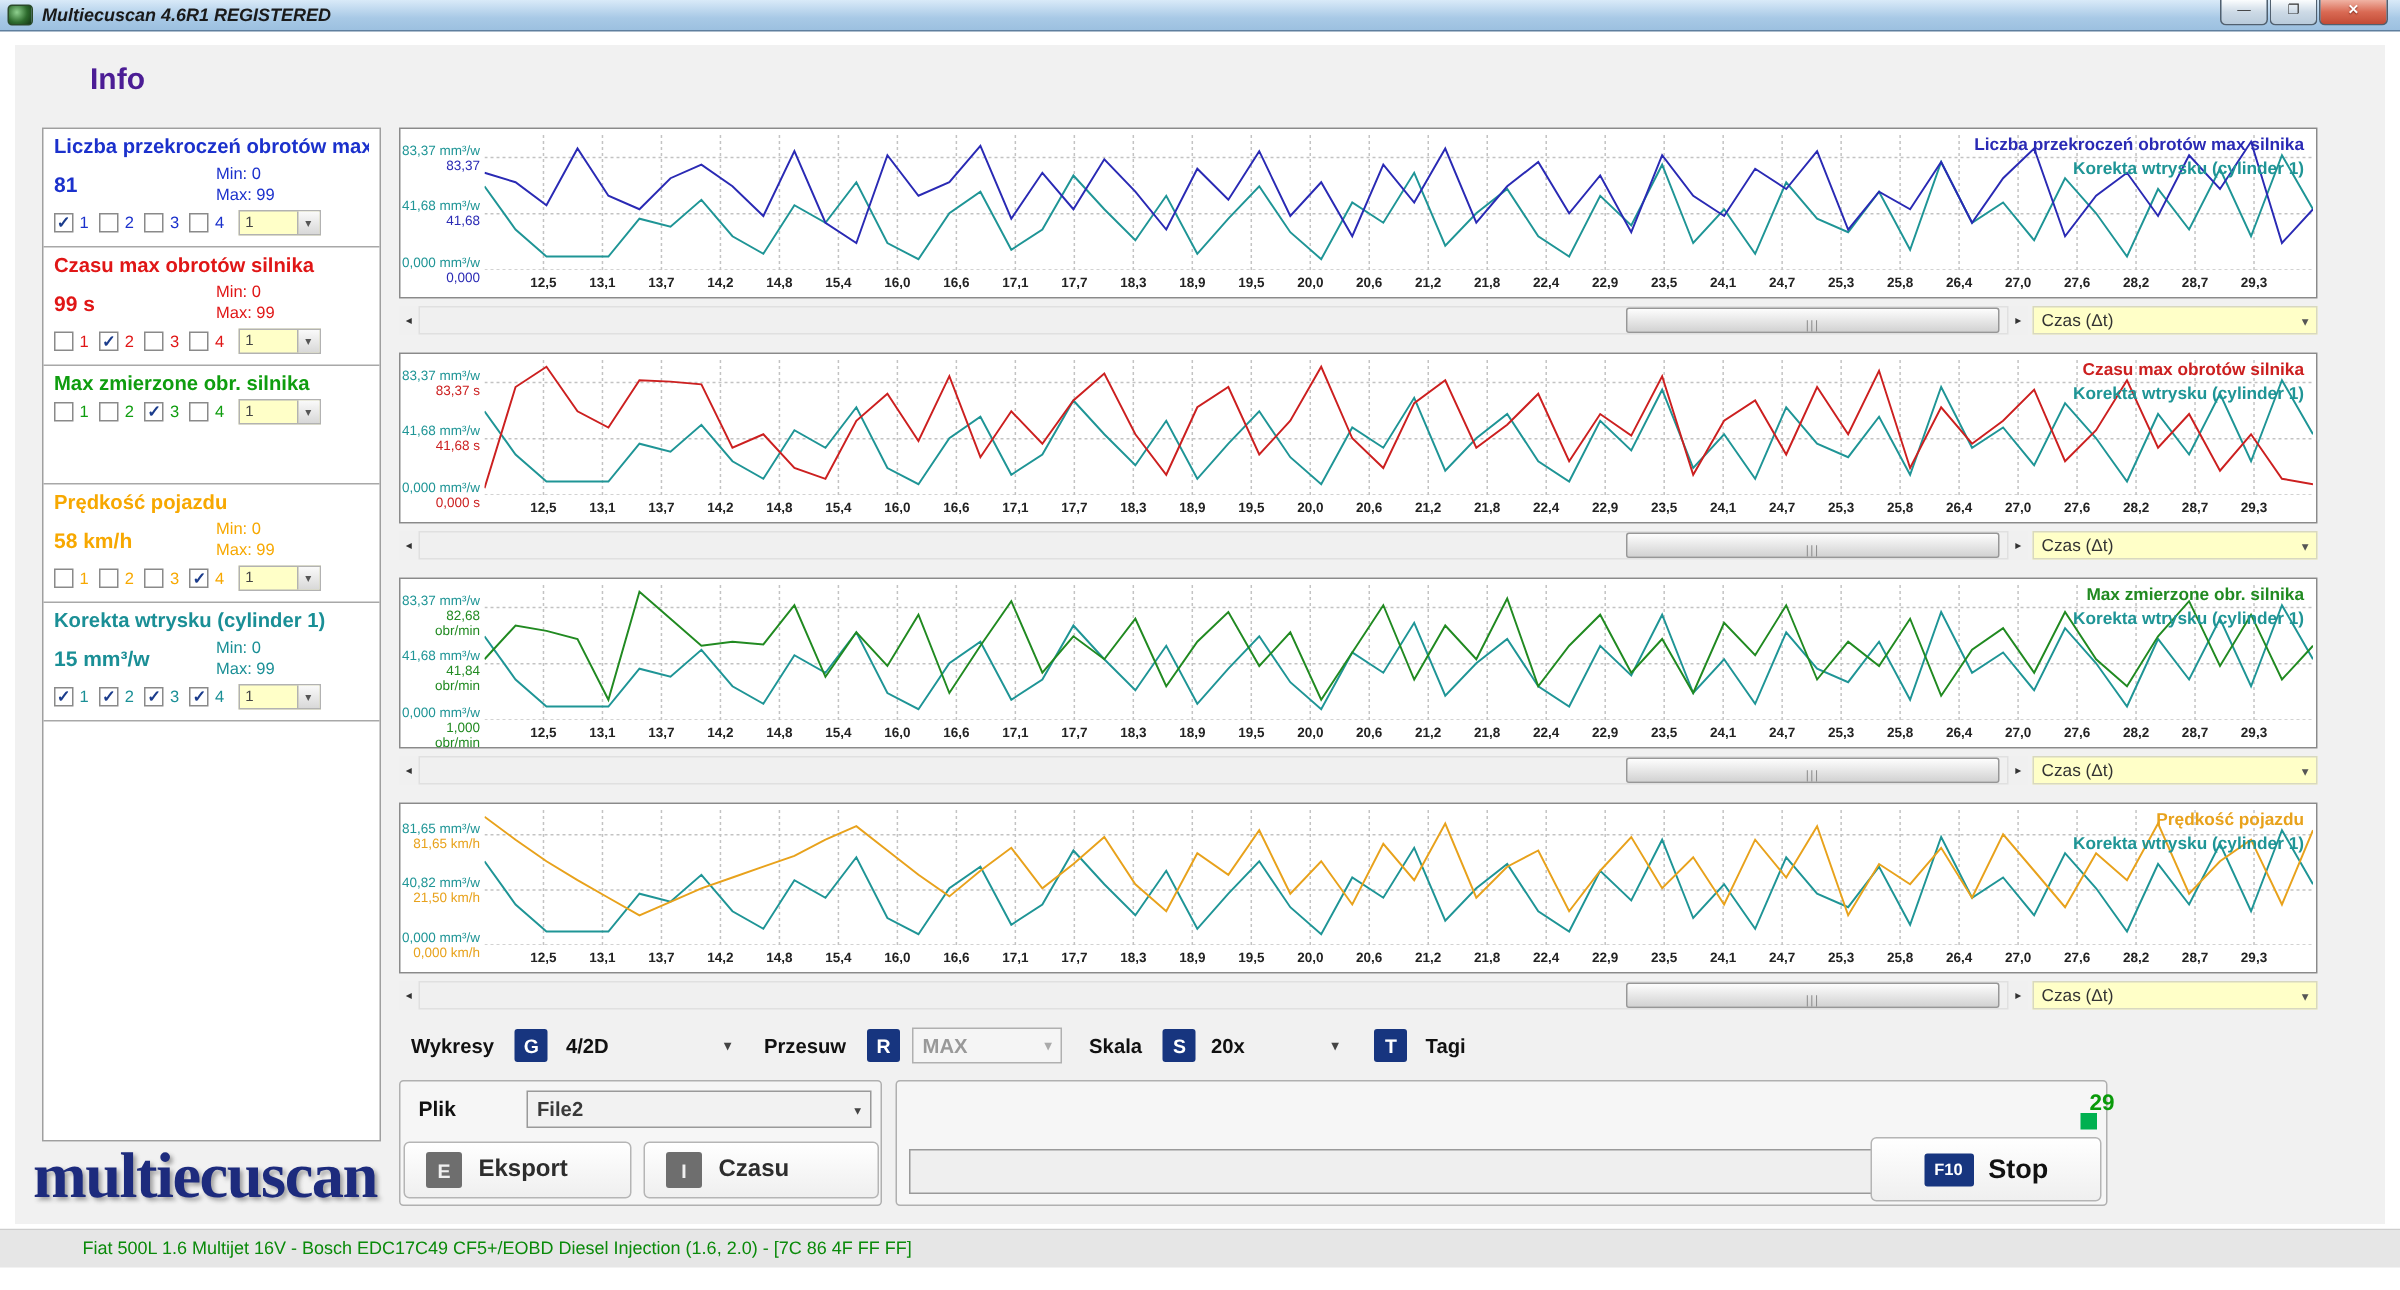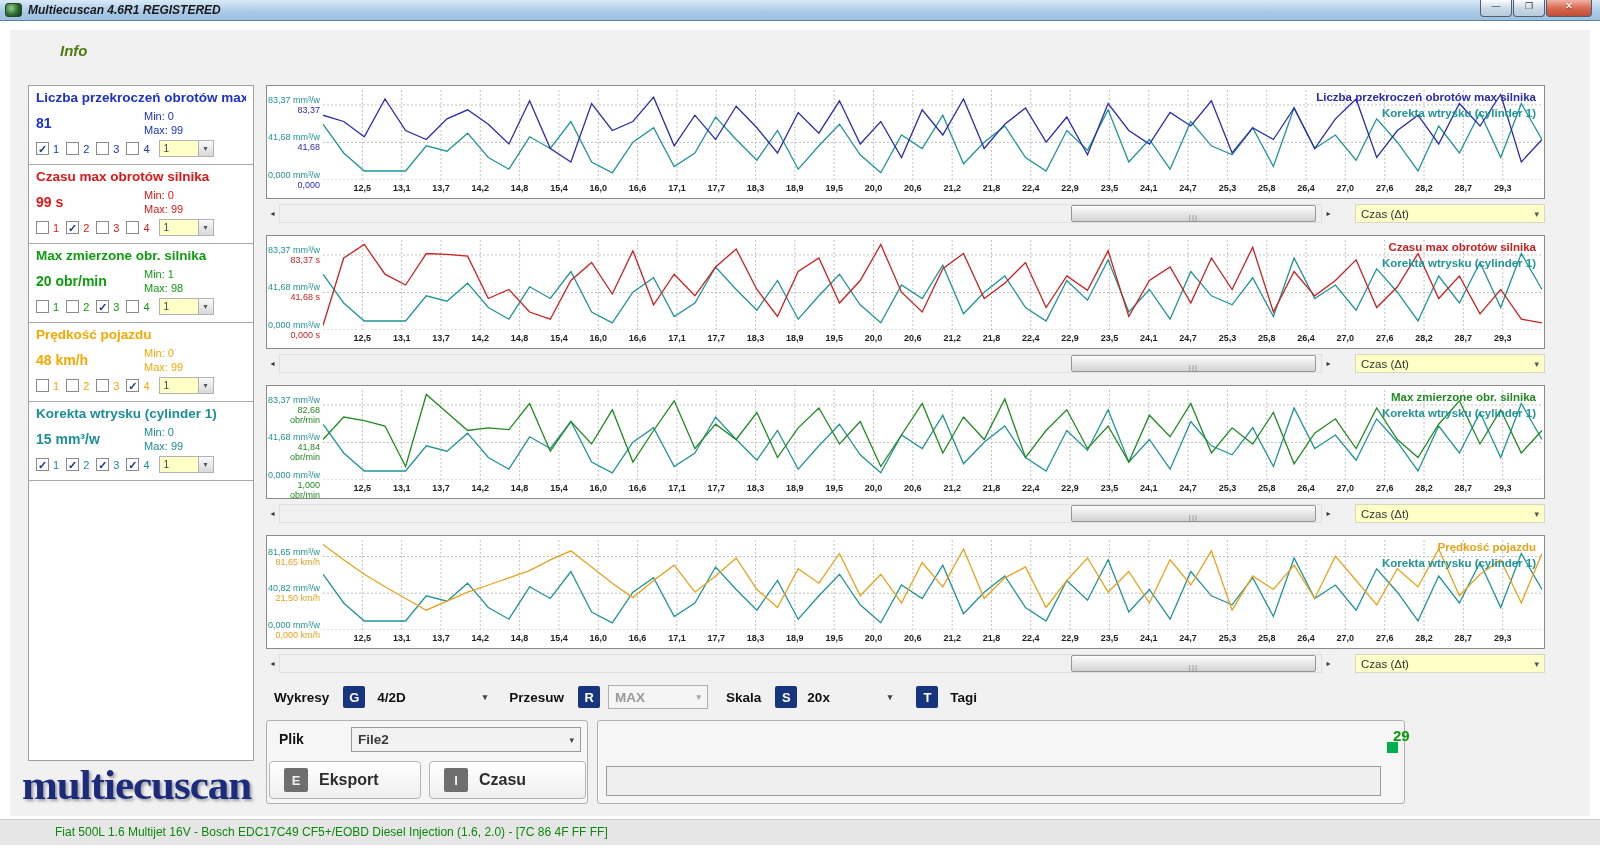--- a/index.html
+++ b/index.html
@@ -15,21 +15,21 @@
     border:1px solid #2a4a2a;margin-right:6px;}
   .title-text{font-style:italic;font-weight:600;font-size:12px;color:#1a1a1a;}
   .win-btns{margin-left:auto;display:flex;align-self:flex-start;margin-right:8px;}
   .winbtn{width:30px;height:16px;border:1px solid #51606f;border-top:none;
     border-radius:0 0 4px 4px;background:linear-gradient(#fbfdfe,#cddae6 50%,#b9cbdb);
     font-size:9px;line-height:13px;text-align:center;color:#333;margin-left:1px;cursor:default;}
   .winbtn.close{width:44px;background:linear-gradient(#f0b3a4,#d96a54 50%,#c34b36);
     color:#fff;font-weight:bold;text-shadow:0 1px 1px #7a2315;}
 
   .main-bg{position:absolute;left:10px;top:30px;width:1580px;height:786px;background:#f1f1f1;}
-  .info-tab{position:absolute;left:60px;top:42px;font-size:15px;font-weight:bold;color:#4d7c0f;font-style:italic;}
+  .info-tab{position:absolute;left:60px;top:42px;font-size:20px;font-weight:bold;color:#4c1d95;}
 
   
   .sidebar{position:absolute;left:28px;top:85px;width:226px;height:676px;
     background:#fff;border:1px solid #9f9f9f;box-sizing:border-box;}
   .param-panel{border-bottom:1px solid #a8a8a8;padding:4px 7px 6px;height:68px;box-sizing:content-box;}
   .param-title{font-weight:bold;font-size:13.5px;color:var(--pc);white-space:nowrap;overflow:hidden;}
   .param-mid{display:flex;margin-top:3px;}
   .param-value{font-weight:bold;font-size:14px;color:var(--pc);width:108px;padding-top:7px;box-sizing:border-box;}
   .param-minmax{font-size:11px;color:var(--pc);line-height:14px;padding-top:1px;}
   .cb-row{display:flex;align-items:center;margin-top:3px;}
@@ -59,21 +59,21 @@
   .legend{position:absolute;right:8px;top:3px;text-align:right;font-size:11.5px;font-weight:bold;line-height:16px;}
   .grid{stroke:#c3c3c3;stroke-width:1;stroke-dasharray:2,2;}
 
   .scroll-row{position:absolute;left:0;top:119px;width:1279px;height:19px;display:flex;align-items:stretch;}
   .sb-arrow{width:13px;background:#f0f0f0;font-size:8px;color:#333;text-align:center;line-height:19px;flex:none;}
   .sb-track{flex:1;position:relative;background:#f0f0f0;border:1px solid #e0e0e0;box-sizing:border-box;}
   .sb-thumb{position:absolute;left:76%;width:23.5%;top:0;bottom:0;
     background:linear-gradient(#fdfdfd,#d2d2d2);border:1px solid #979797;border-radius:2px;
     box-sizing:border-box;text-align:center;}
   .grip{font-size:8px;color:#8a8a8a;letter-spacing:1px;line-height:16px;}
-  .axis-combo{width:190px;margin-left:20px;background:#ffffc8;border:1px solid #d8d8c0;
+  .axis-combo{width:190px;margin-left:3px;background:#ffffc8;border:1px solid #d8d8c0;
     display:flex;align-items:center;padding:0 5px;box-sizing:border-box;flex:none;}
   .axis-val{font-size:11.5px;color:#333;}
   .axis-btn{margin-left:auto;font-size:9px;color:#555;}
 
   
   .ctrl-row{position:absolute;left:266px;top:683px;width:1279px;height:28px;
     display:flex;align-items:center;font-size:13.5px;font-weight:bold;color:#111;}
   .key-badge{width:22px;height:22px;background:#17357f;color:#fff;font-weight:bold;font-size:13px;
     display:flex;align-items:center;justify-content:center;border-radius:2px;flex:none;}
   .flat-combo{display:flex;align-items:center;height:24px;}
@@ -178,47 +178,40 @@
         <span class="cb-lab">4</span>
         <span class="mini-combo">
           <span class="mc-val">1</span>
           <span class="mc-btn">▾</span>
         </span>
       </div>
   </div>
 
   <div class="param-panel" style="--pc: #0f9d0f;">
     <div class="param-title">Max zmierzone obr. silnika</div>
-    <div class="param-mid">
-      <div class="param-value">20 obr/min</div>
-      <div class="param-minmax">
-        <div>Min: 1</div>
-        <div>Max: 98</div>
-      </div>
-    </div>
     <div class="cb-row">
         <span class="cb"></span>
         <span class="cb-lab">1</span>
         <span class="cb"></span>
         <span class="cb-lab">2</span>
         <span class="cb">✓</span>
         <span class="cb-lab">3</span>
         <span class="cb"></span>
         <span class="cb-lab">4</span>
         <span class="mini-combo">
           <span class="mc-val">1</span>
           <span class="mc-btn">▾</span>
         </span>
       </div>
   </div>
 
   <div class="param-panel" style="--pc: #f7a800;">
     <div class="param-title">Prędkość pojazdu</div>
     <div class="param-mid">
-      <div class="param-value">48 km/h</div>
+      <div class="param-value">58 km/h</div>
       <div class="param-minmax">
         <div>Min: 0</div>
         <div>Max: 99</div>
       </div>
     </div>
     <div class="cb-row">
         <span class="cb"></span>
         <span class="cb-lab">1</span>
         <span class="cb"></span>
         <span class="cb-lab">2</span>
@@ -711,17 +704,21 @@
   <span class="file-btn" style="left:162px;width:157px">
     <span class="key-gray">I</span>
     <span class="fb-label">Czasu</span>
   </span>
 </div>
 
 <div class="run-panel">
   <span class="counter" id="counter" style="color: rgb(10, 154, 10);">29</span>
   <span class="gsquare" id="gsquare" style="background: rgb(0, 176, 80);"></span>
   <span class="progress"></span>
+  <span class="stop-btn">
+    <span class="f10-badge">F10</span>
+    <span class="stop-label">Stop</span>
+  </span>
 </div>
 
 <div class="statusbar">
   <span class="status-text">Fiat 500L 1.6 Multijet 16V - Bosch EDC17C49 CF5+/EOBD Diesel Injection (1.6, 2.0) - [7C 86 4F FF FF]</span>
 </div>
 
 </body></html>

